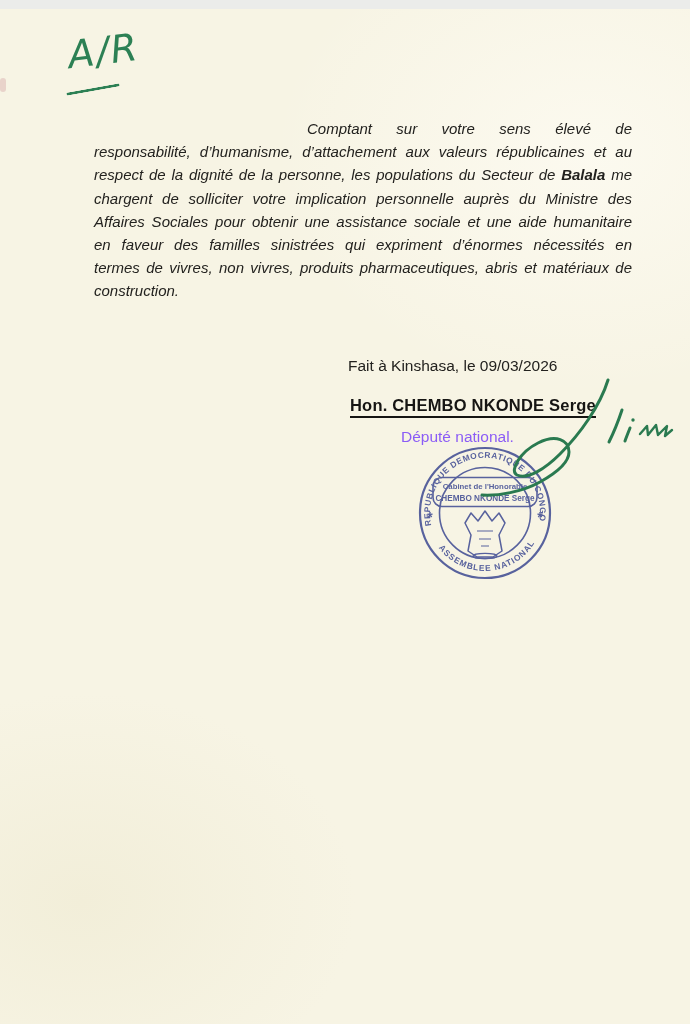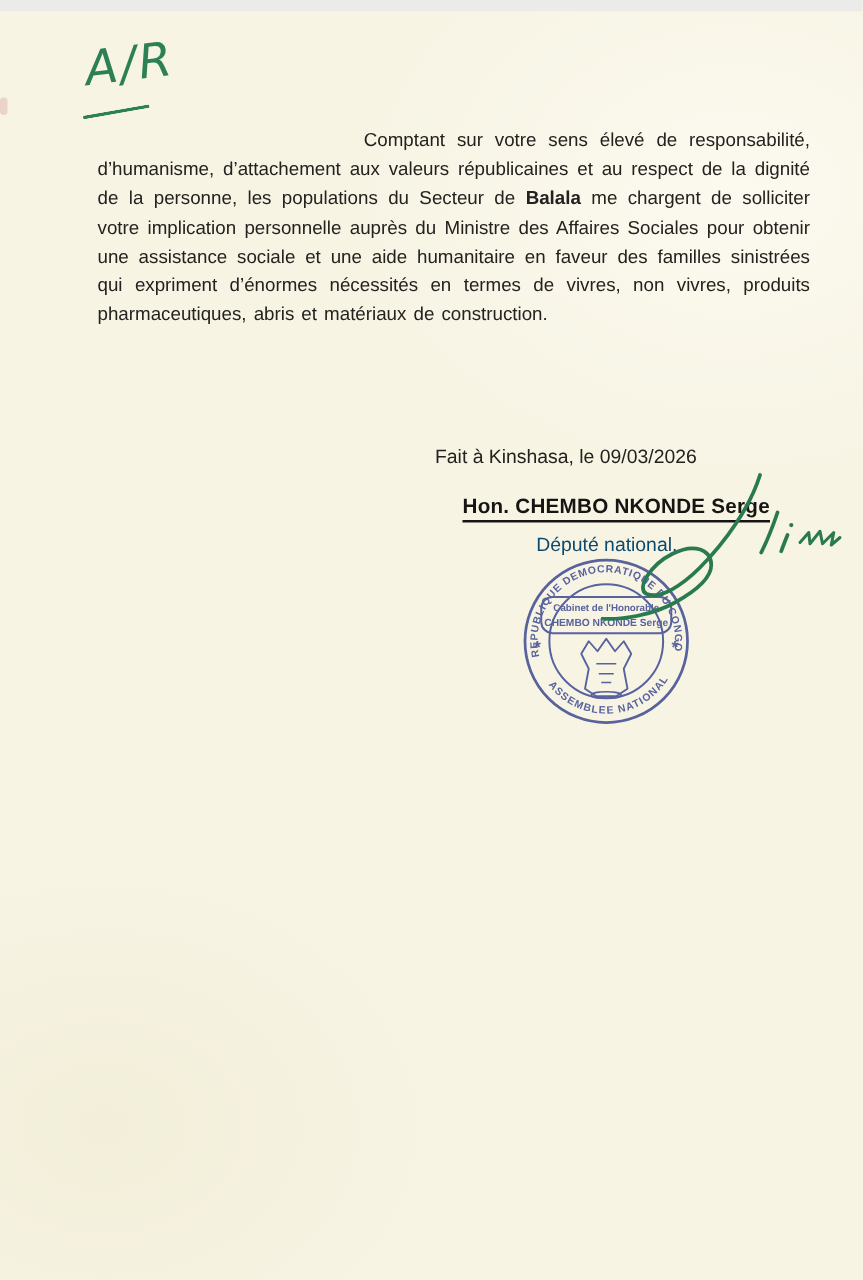--- a/index.html
+++ b/index.html
@@ -22,30 +22,30 @@
   .ar-underline{
     position:absolute;left:66px;top:88px;width:54px;height:0;
     border-top:3px solid #2c8054;transform:rotate(-10deg);border-radius:2px;
   }
 
   .letter-body{
     position:absolute;left:78px;top:101px;width:570px;
     font-size:15px;line-height:23.2px;color:#23221f;
     text-align:justify;word-spacing:1.5px;
   }
-  .letter-body p{margin:0;text-indent:213px;}
+  .letter-body p{margin:16px;text-indent:213px;font-style:italic;}
   .letter-body p + p{margin-top:20px;}
   .b{font-weight:bold;}
 
   .dateline{position:absolute;left:348px;top:357px;font-size:15.5px;color:#23221f;}
   .signatory-name{
     position:absolute;left:350px;top:396px;font-size:16.5px;font-weight:bold;color:#161513;
-    border-bottom:2.5px solid #161513;padding-bottom:1px;letter-spacing:0.2px;margin-left:20px;
+    border-bottom:2.5px solid #161513;padding-bottom:1px;letter-spacing:0.2px;
   }
-  .signatory-title{position:absolute;left:401px;top:428px;font-size:15.5px;color:#0c4a6e;margin-left:28px;}
+  .signatory-title{position:absolute;left:401px;top:428px;font-size:15.5px;color:#8b5cf6;}
 
   .stamp-svg{position:absolute;left:410px;top:440px;opacity:0.88;}
   .signature-svg{position:absolute;left:470px;top:372px;}
 </style>
 </head>
 <body>
 
 <div class="top-strip"></div>
 <div class="left-smudge"></div>
 

